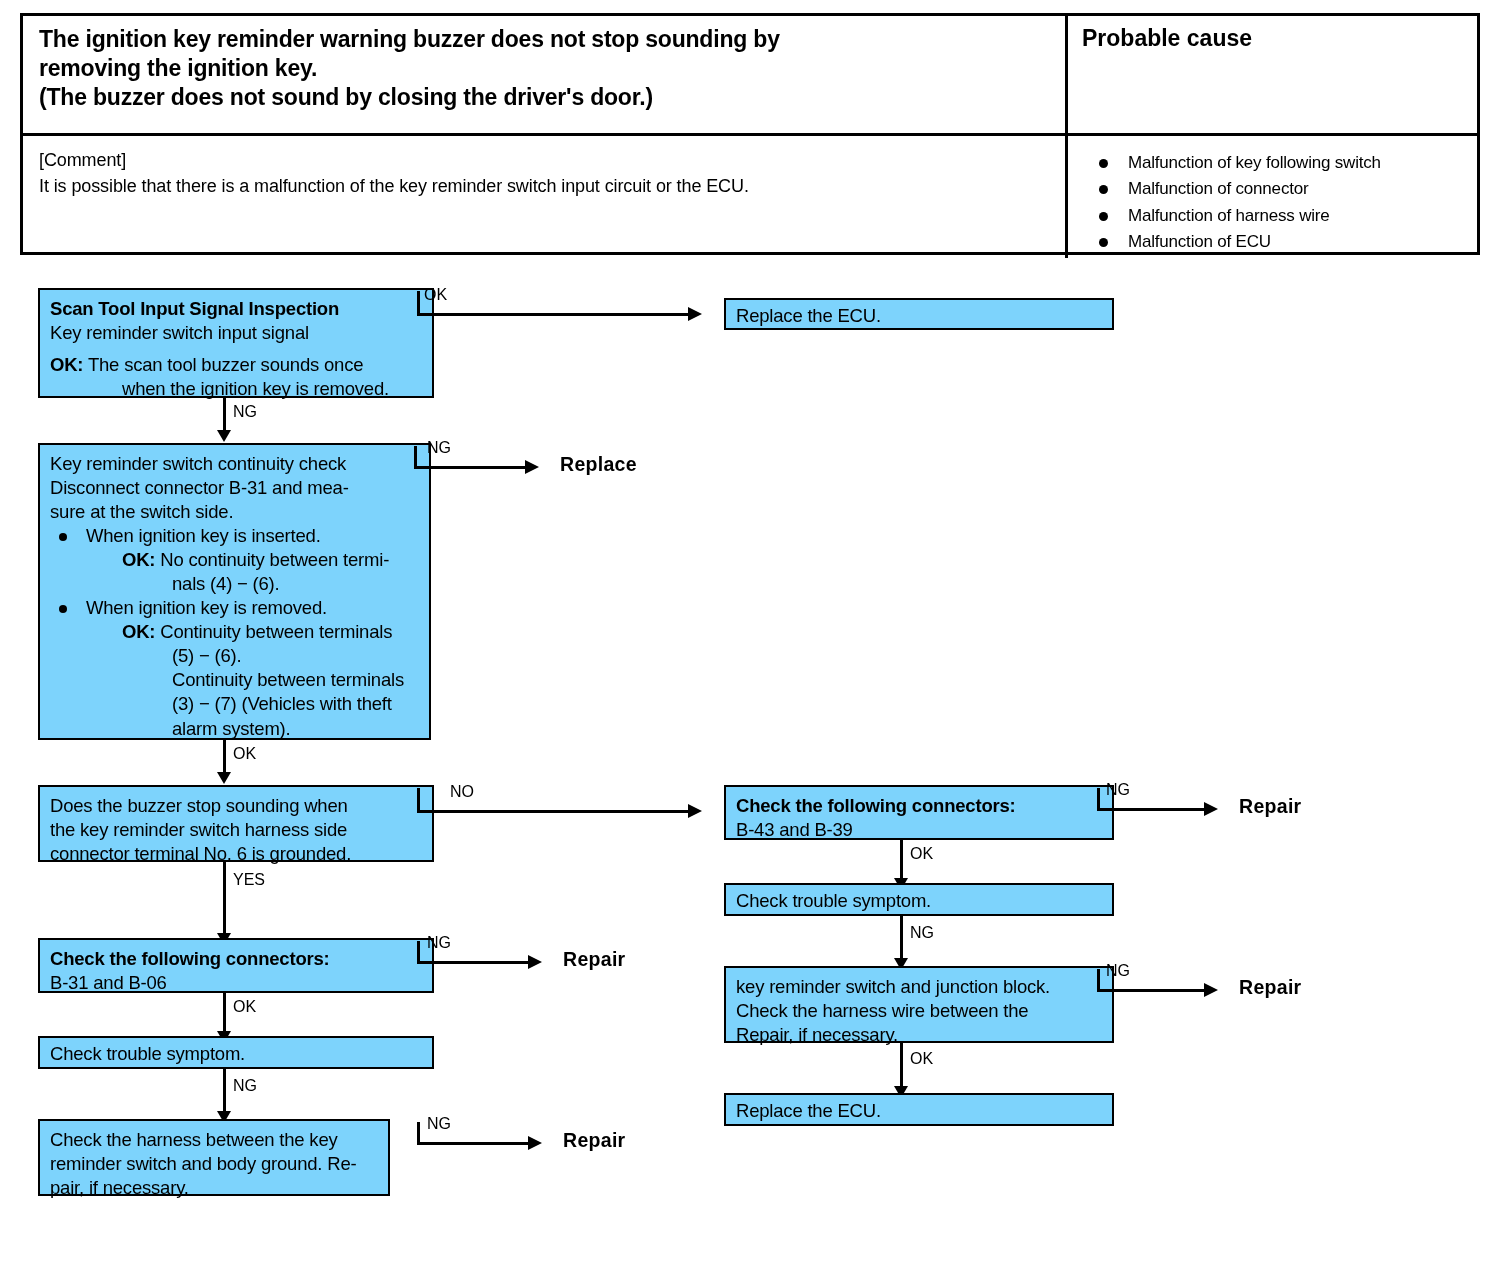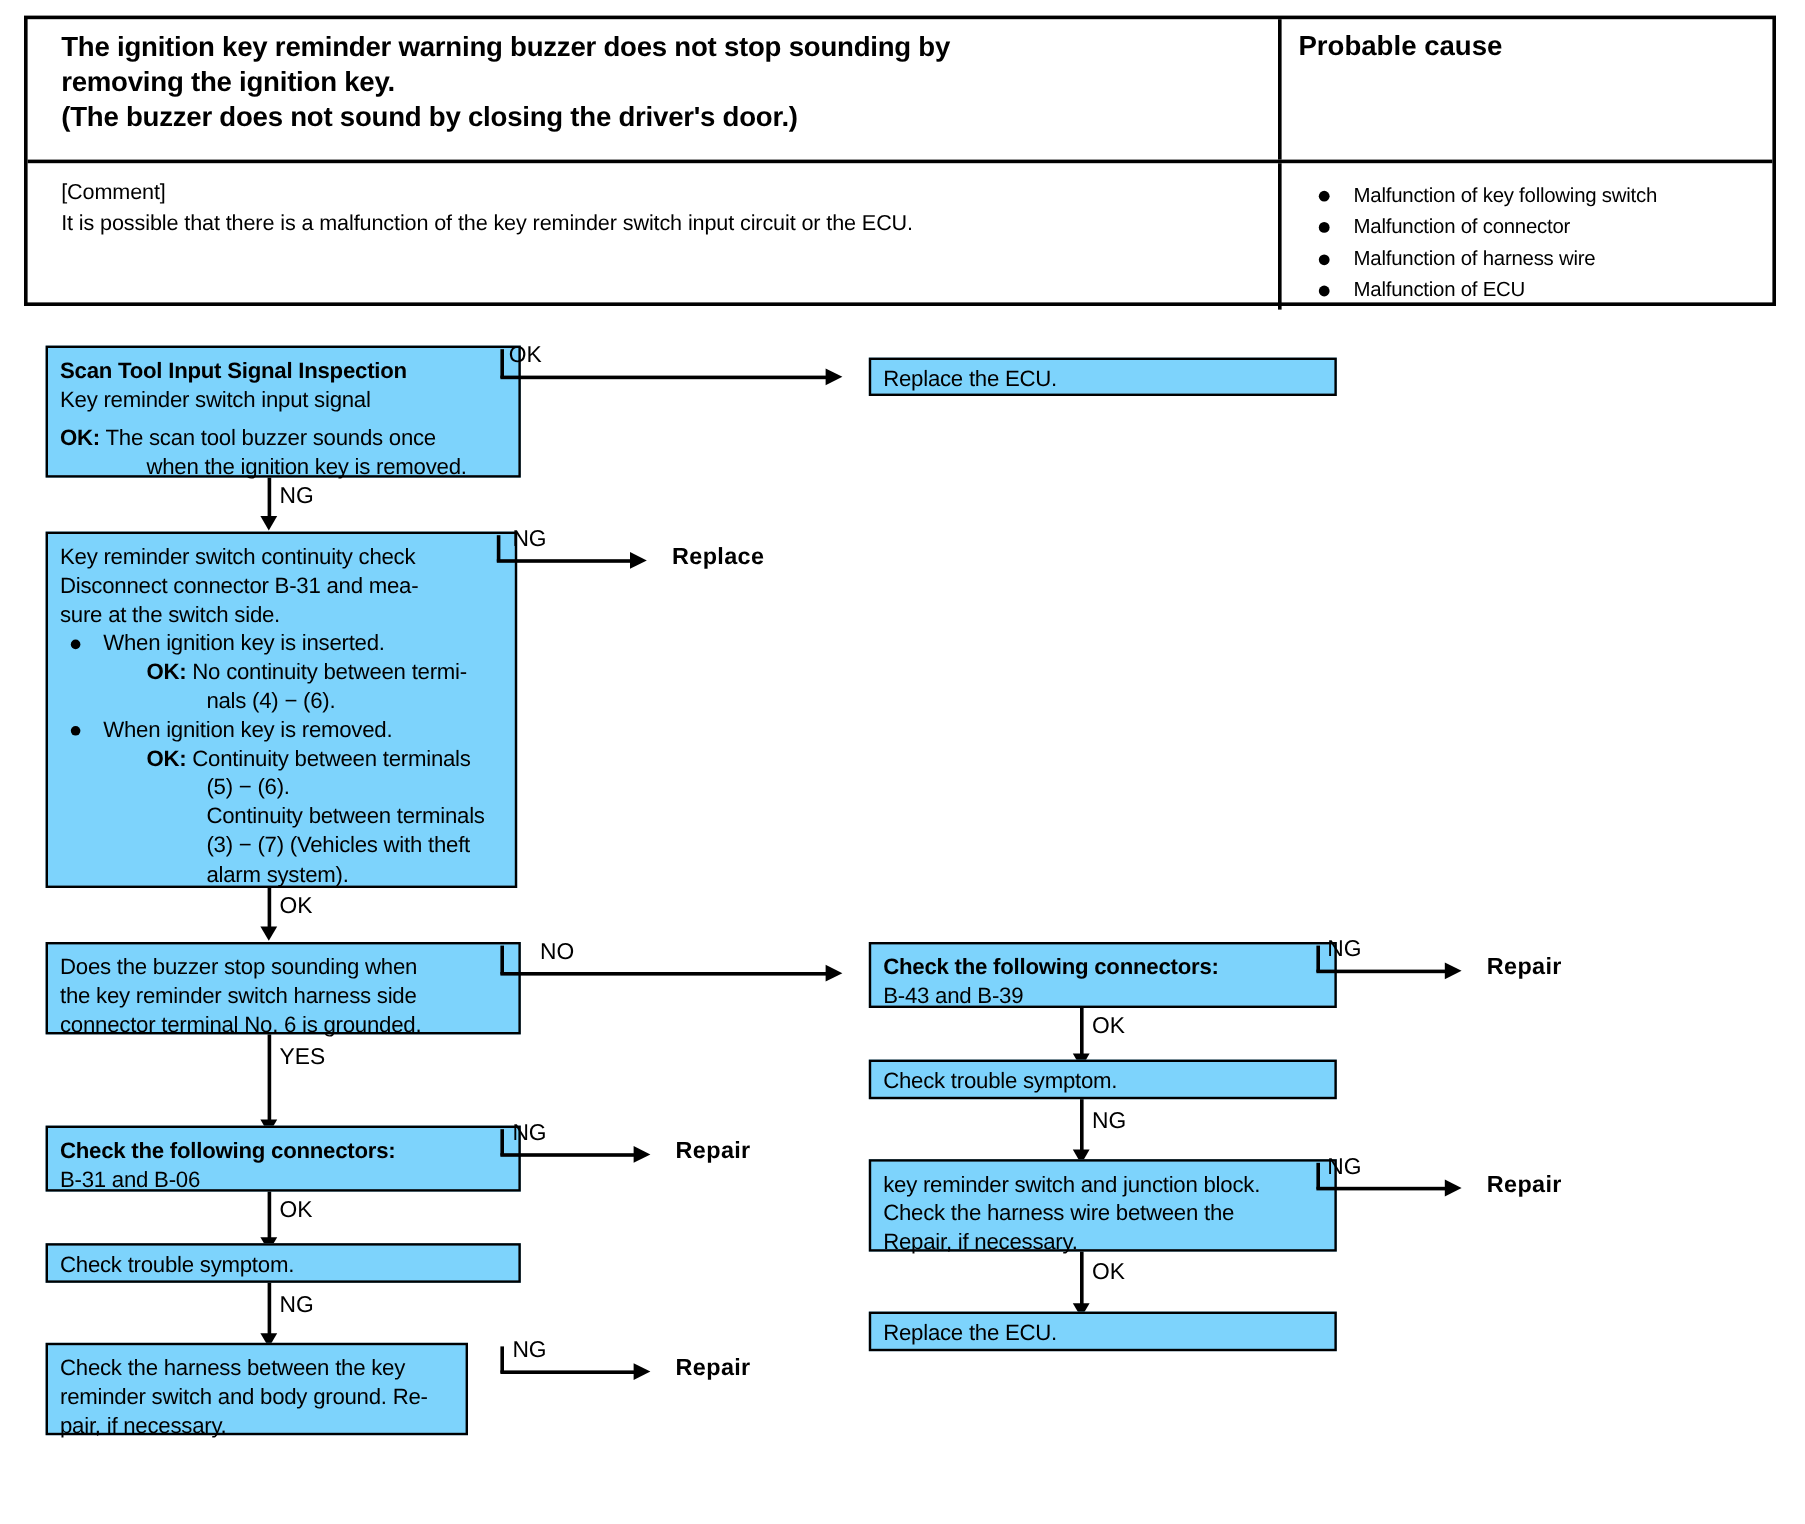--- a/index.html
+++ b/index.html
@@ -9,21 +9,21 @@
     color:#000000;
     -webkit-font-smoothing:none;
   }
   .abs{position:absolute;box-sizing:border-box;}
 
   
   #symptom-table{left:20px;top:13px;width:1460px;height:242px;border:3px solid #000;}
   .tbl-row{position:absolute;left:0;right:0;}
   #symptom-row{top:0;height:117px;}
   #cause-row{top:117px;height:122px;border-top:3px solid #000;}
-  .tbl-left{position:absolute;left:16px;top:0;bottom:0;width:1042px;}
+  .tbl-left{position:absolute;left:4px;top:0;bottom:0;width:1042px;}
   .tbl-right{position:absolute;left:1042px;top:0;bottom:0;right:0;border-left:3px solid #000;}
 
   #symptom-title{
     padding:9px 12px 0 12px;
     font-size:23px;font-weight:bold;line-height:1.26;
     letter-spacing:-0.2px;
   }
   #probable-cause-title{
     padding:9px 0 0 14px;
     font-size:23px;font-weight:bold;line-height:1.2;
@@ -51,21 +51,21 @@
   .bullet-row{position:relative;padding-left:36px;}
   .bullet-row .dot{position:absolute;left:9px;top:9px;width:8px;height:8px;background:#000;border-radius:50%;}
   .ind2{padding-left:72px;}
   .ind3{padding-left:122px;}
 
   
   .vline{position:absolute;width:2.5px;background:#000;}
   .hline{position:absolute;height:2.5px;background:#000;}
   .arrow-down{position:absolute;width:0;height:0;border-left:7px solid transparent;border-right:7px solid transparent;border-top:12px solid #000;}
   .arrow-right{position:absolute;width:0;height:0;border-top:7px solid transparent;border-bottom:7px solid transparent;border-left:14px solid #000;}
-  .elabel{position:absolute;font-size:19px;letter-spacing:0px;white-space:nowrap;}
+  .elabel{position:absolute;font-size:16px;letter-spacing:0px;white-space:nowrap;}
   .term{position:absolute;font-size:19.5px;font-weight:bold;letter-spacing:0.3px;white-space:nowrap;}
 </style>
 </head>
 <body>
 
 <div class="abs" id="symptom-table">
   <div class="tbl-row" id="symptom-row">
     <div class="tbl-left">
       <div id="symptom-title">
         <div>The ignition key reminder warning buzzer does not stop sounding by</div>

